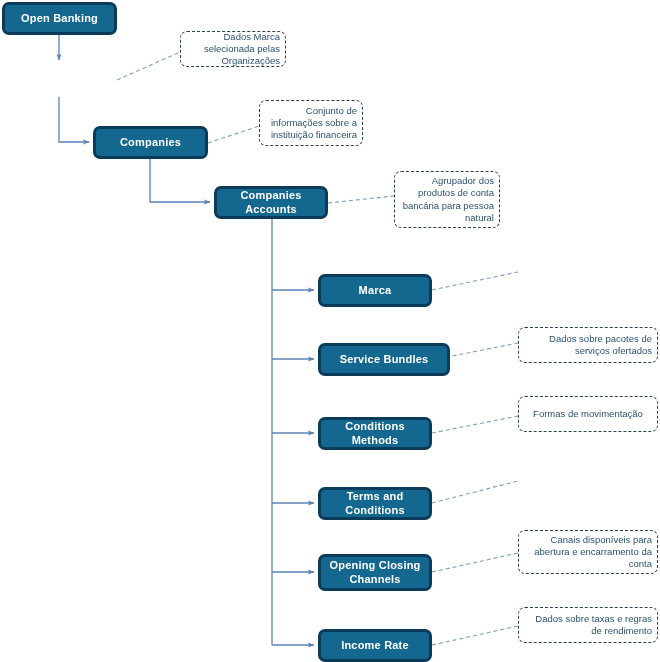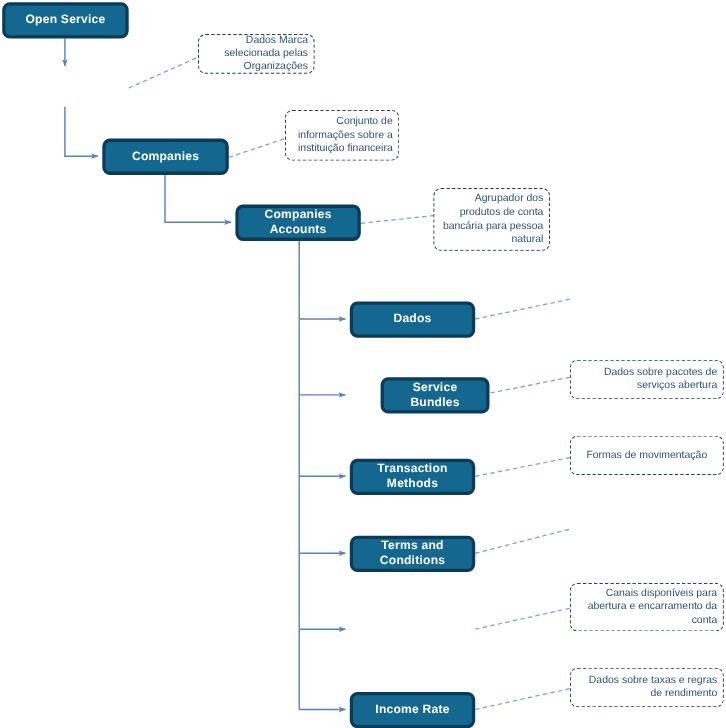--- a/index.html
+++ b/index.html
@@ -101,55 +101,59 @@
       <path d="M432,290 L518,272"></path>
       <path d="M432,360 L518,343"></path>
       <path d="M432,433 L518,416"></path>
       <path d="M432,503 L518,481"></path>
       <path d="M432,572 L518,553"></path>
       <path d="M432,645 L518,626"></path>
     </g>
   </svg>
 
   <div class="node" style="left:2px;top:2px;width:115px;height:33px;">
-    <span class="node-label">Open Service</span>
+    <span class="node-label">Open Banking</span>
   </div>
   <div class="node" style="left:93px;top:126px;width:115px;height:33px;">
     <span class="node-label">Companies</span>
   </div>
   <div class="node" style="left:214px;top:186px;width:114px;height:33px;">
     <span class="node-label">Companies Accounts</span>
   </div>
   <div class="node" style="left:318px;top:274px;width:114px;height:33px;">
-    <span class="node-label">Dados</span>
+    <span class="node-label">Marca</span>
   </div>
-  <div class="node" style="left:318px;top:343px;width:99px;height:33px;margin-left:28px;">
+  <div class="node" style="left:318px;top:343px;width:132px;height:33px;">
     <span class="node-label">Service Bundles</span>
   </div>
   <div class="node" style="left:318px;top:417px;width:114px;height:33px;">
-    <span class="node-label">Transaction Methods</span>
+    <span class="node-label">Conditions Methods</span>
   </div>
   <div class="node" style="left:318px;top:487px;width:114px;height:33px;">
     <span class="node-label">Terms and Conditions</span>
+  </div>
+  <div class="node" style="left:318px;top:554px;width:114px;height:37px;">
+    <span class="node-label">Opening Closing
+Channels</span>
   </div>
   <div class="node" style="left:318px;top:629px;width:114px;height:33px;">
     <span class="node-label">Income Rate</span>
   </div>
 
   <div class="note" style="left:180px;top:31px;width:106px;height:36px;">
     <span class="note-text">Dados Marca selecionada pelas Organizações</span>
   </div>
   <div class="note" style="left:259px;top:100px;width:104px;height:46px;">
     <span class="note-text">Conjunto de informações sobre a instituição financeira</span>
   </div>
   <div class="note" style="left:394px;top:171px;width:106px;height:57px;">
     <span class="note-text">Agrupador dos produtos de conta bancária para pessoa natural</span>
   </div>
   <div class="note" style="left:518px;top:327px;width:140px;height:36px;">
-    <span class="note-text">Dados sobre pacotes de serviços abertura</span>
+    <span class="note-text">Dados sobre pacotes de serviços ofertados</span>
   </div>
   <div class="note" style="left:518px;top:396px;width:140px;height:36px;">
     <span class="note-text">Formas de movimentação</span>
   </div>
   <div class="note" style="left:518px;top:530px;width:140px;height:44px;">
     <span class="note-text">Canais disponíveis para abertura e encarramento da conta</span>
   </div>
   <div class="note" style="left:518px;top:607px;width:140px;height:36px;">
     <span class="note-text">Dados sobre taxas e regras de rendimento</span>
   </div>

